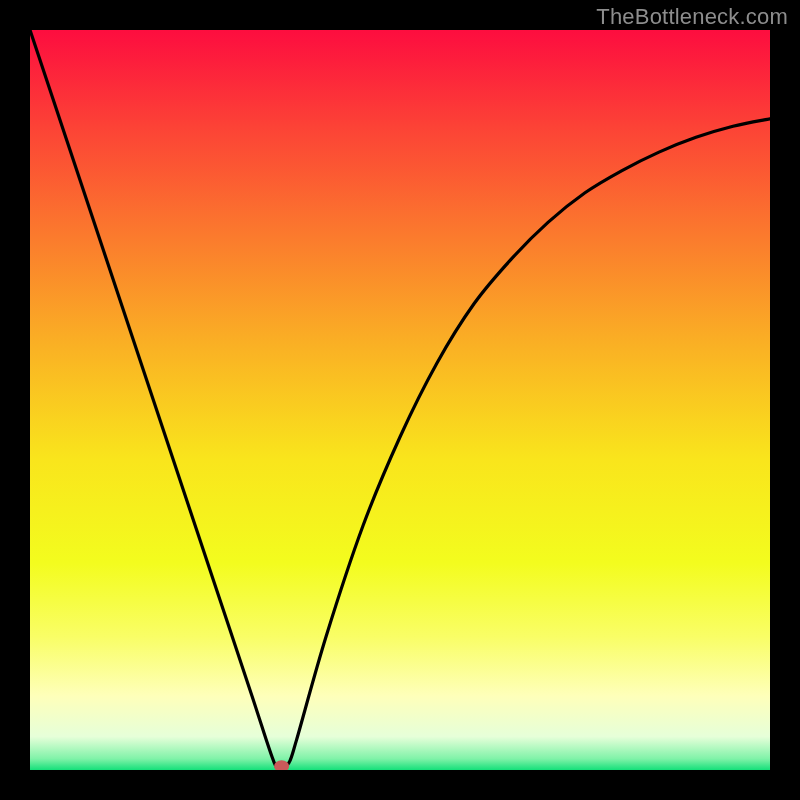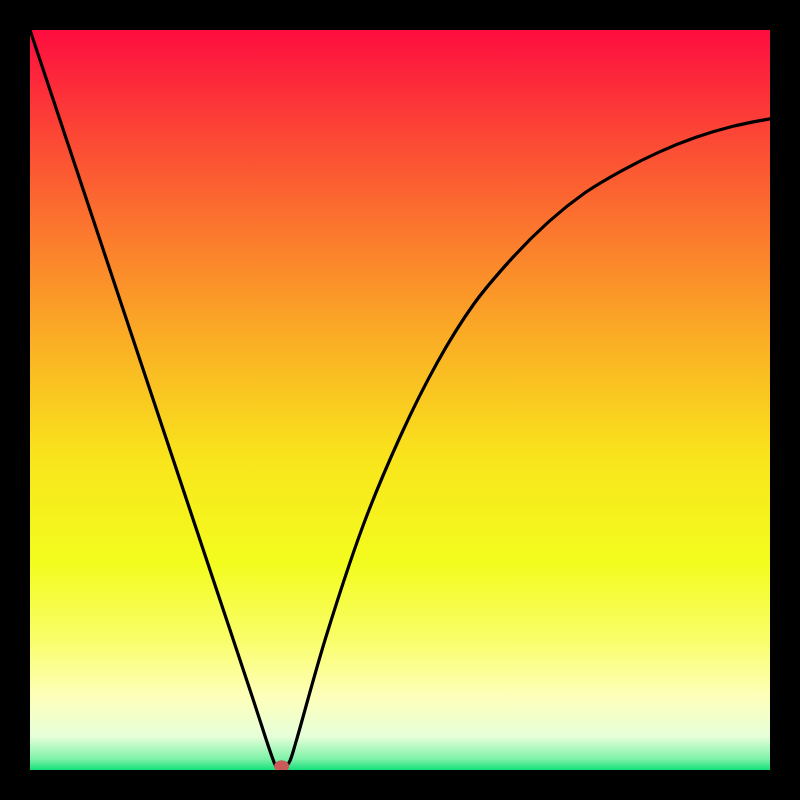--- a/index.html
+++ b/index.html
@@ -31,20 +31,21 @@
     top: 30px;
     width: 740px;
     height: 740px;
   }
   svg { display: block; }
 </style>
 </head>
 <body>
 
 <div class="outer">
+  <div class="attribution">TheBottleneck.com</div>
 
   <div class="plot-wrap">
     <svg id="plot-svg" width="740" height="740" viewBox="0 0 740 740">
       <defs>
         <linearGradient id="bg-grad" x1="0" y1="0" x2="0" y2="1">
             <stop offset="0%" stop-color="#fd0d3f"></stop>
             <stop offset="13%" stop-color="#fc4236"></stop>
             <stop offset="28.000000000000004%" stop-color="#fb7b2d"></stop>
             <stop offset="43%" stop-color="#fab224"></stop>
             <stop offset="57.99999999999999%" stop-color="#f9e51c"></stop>

